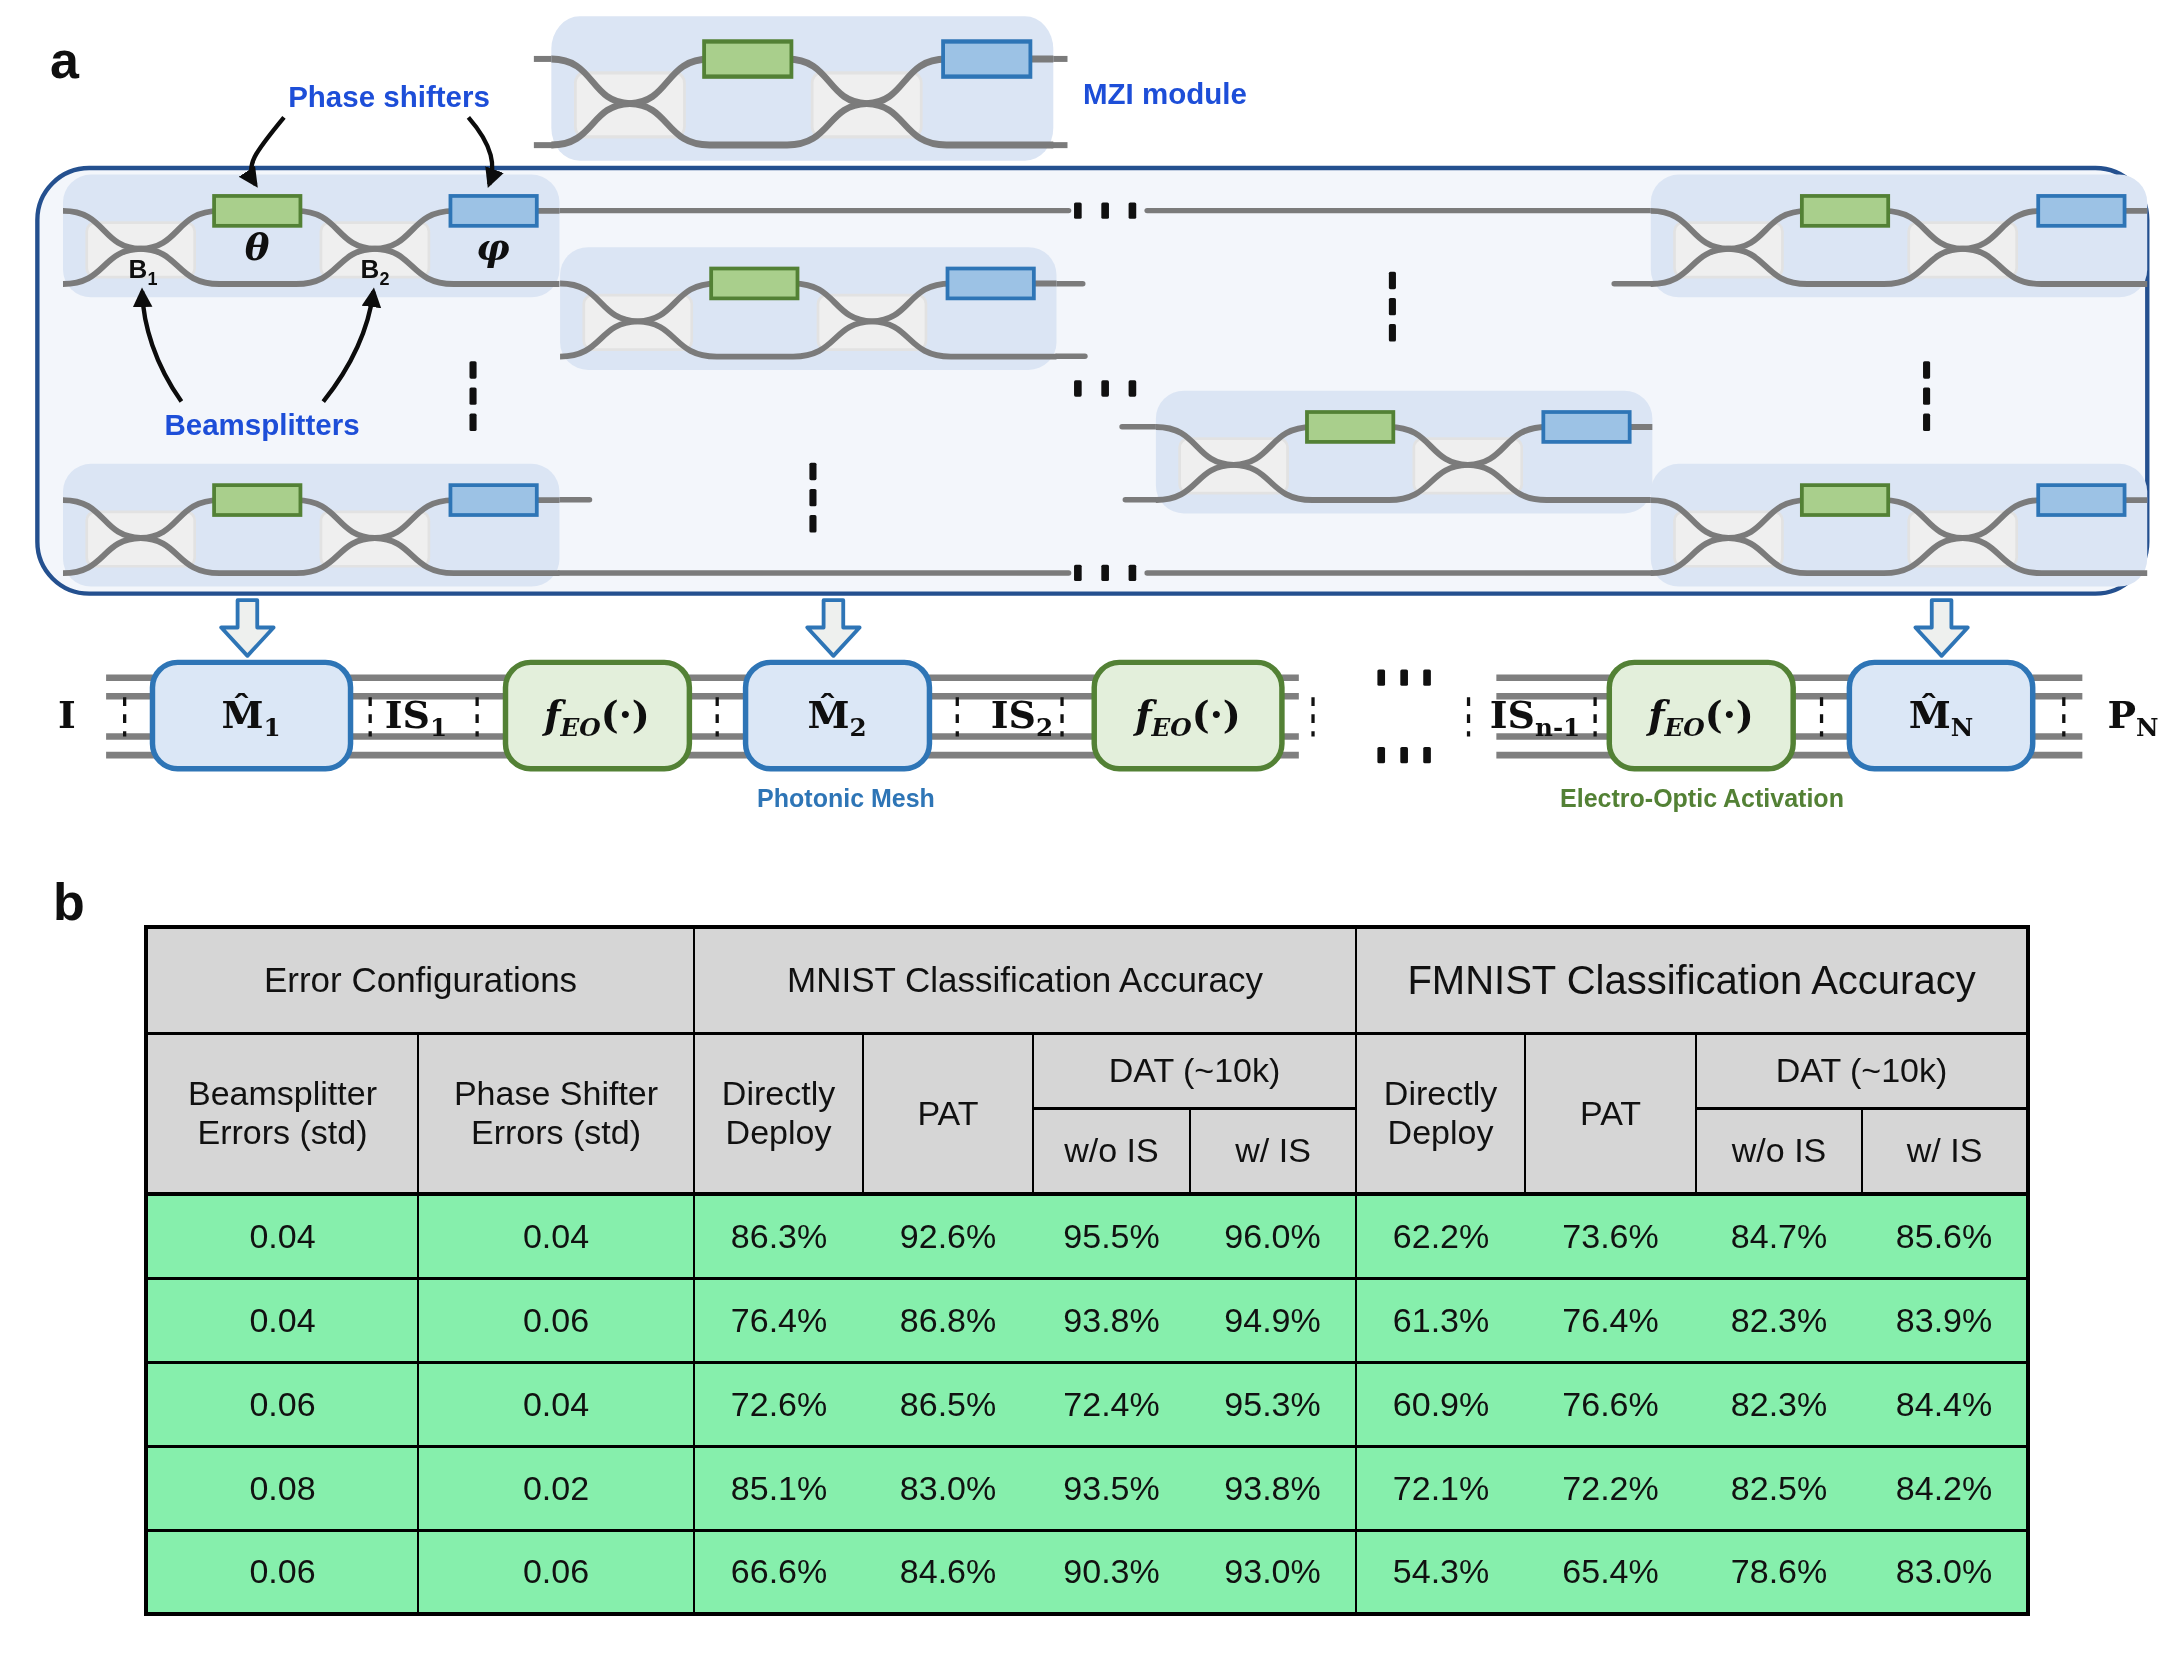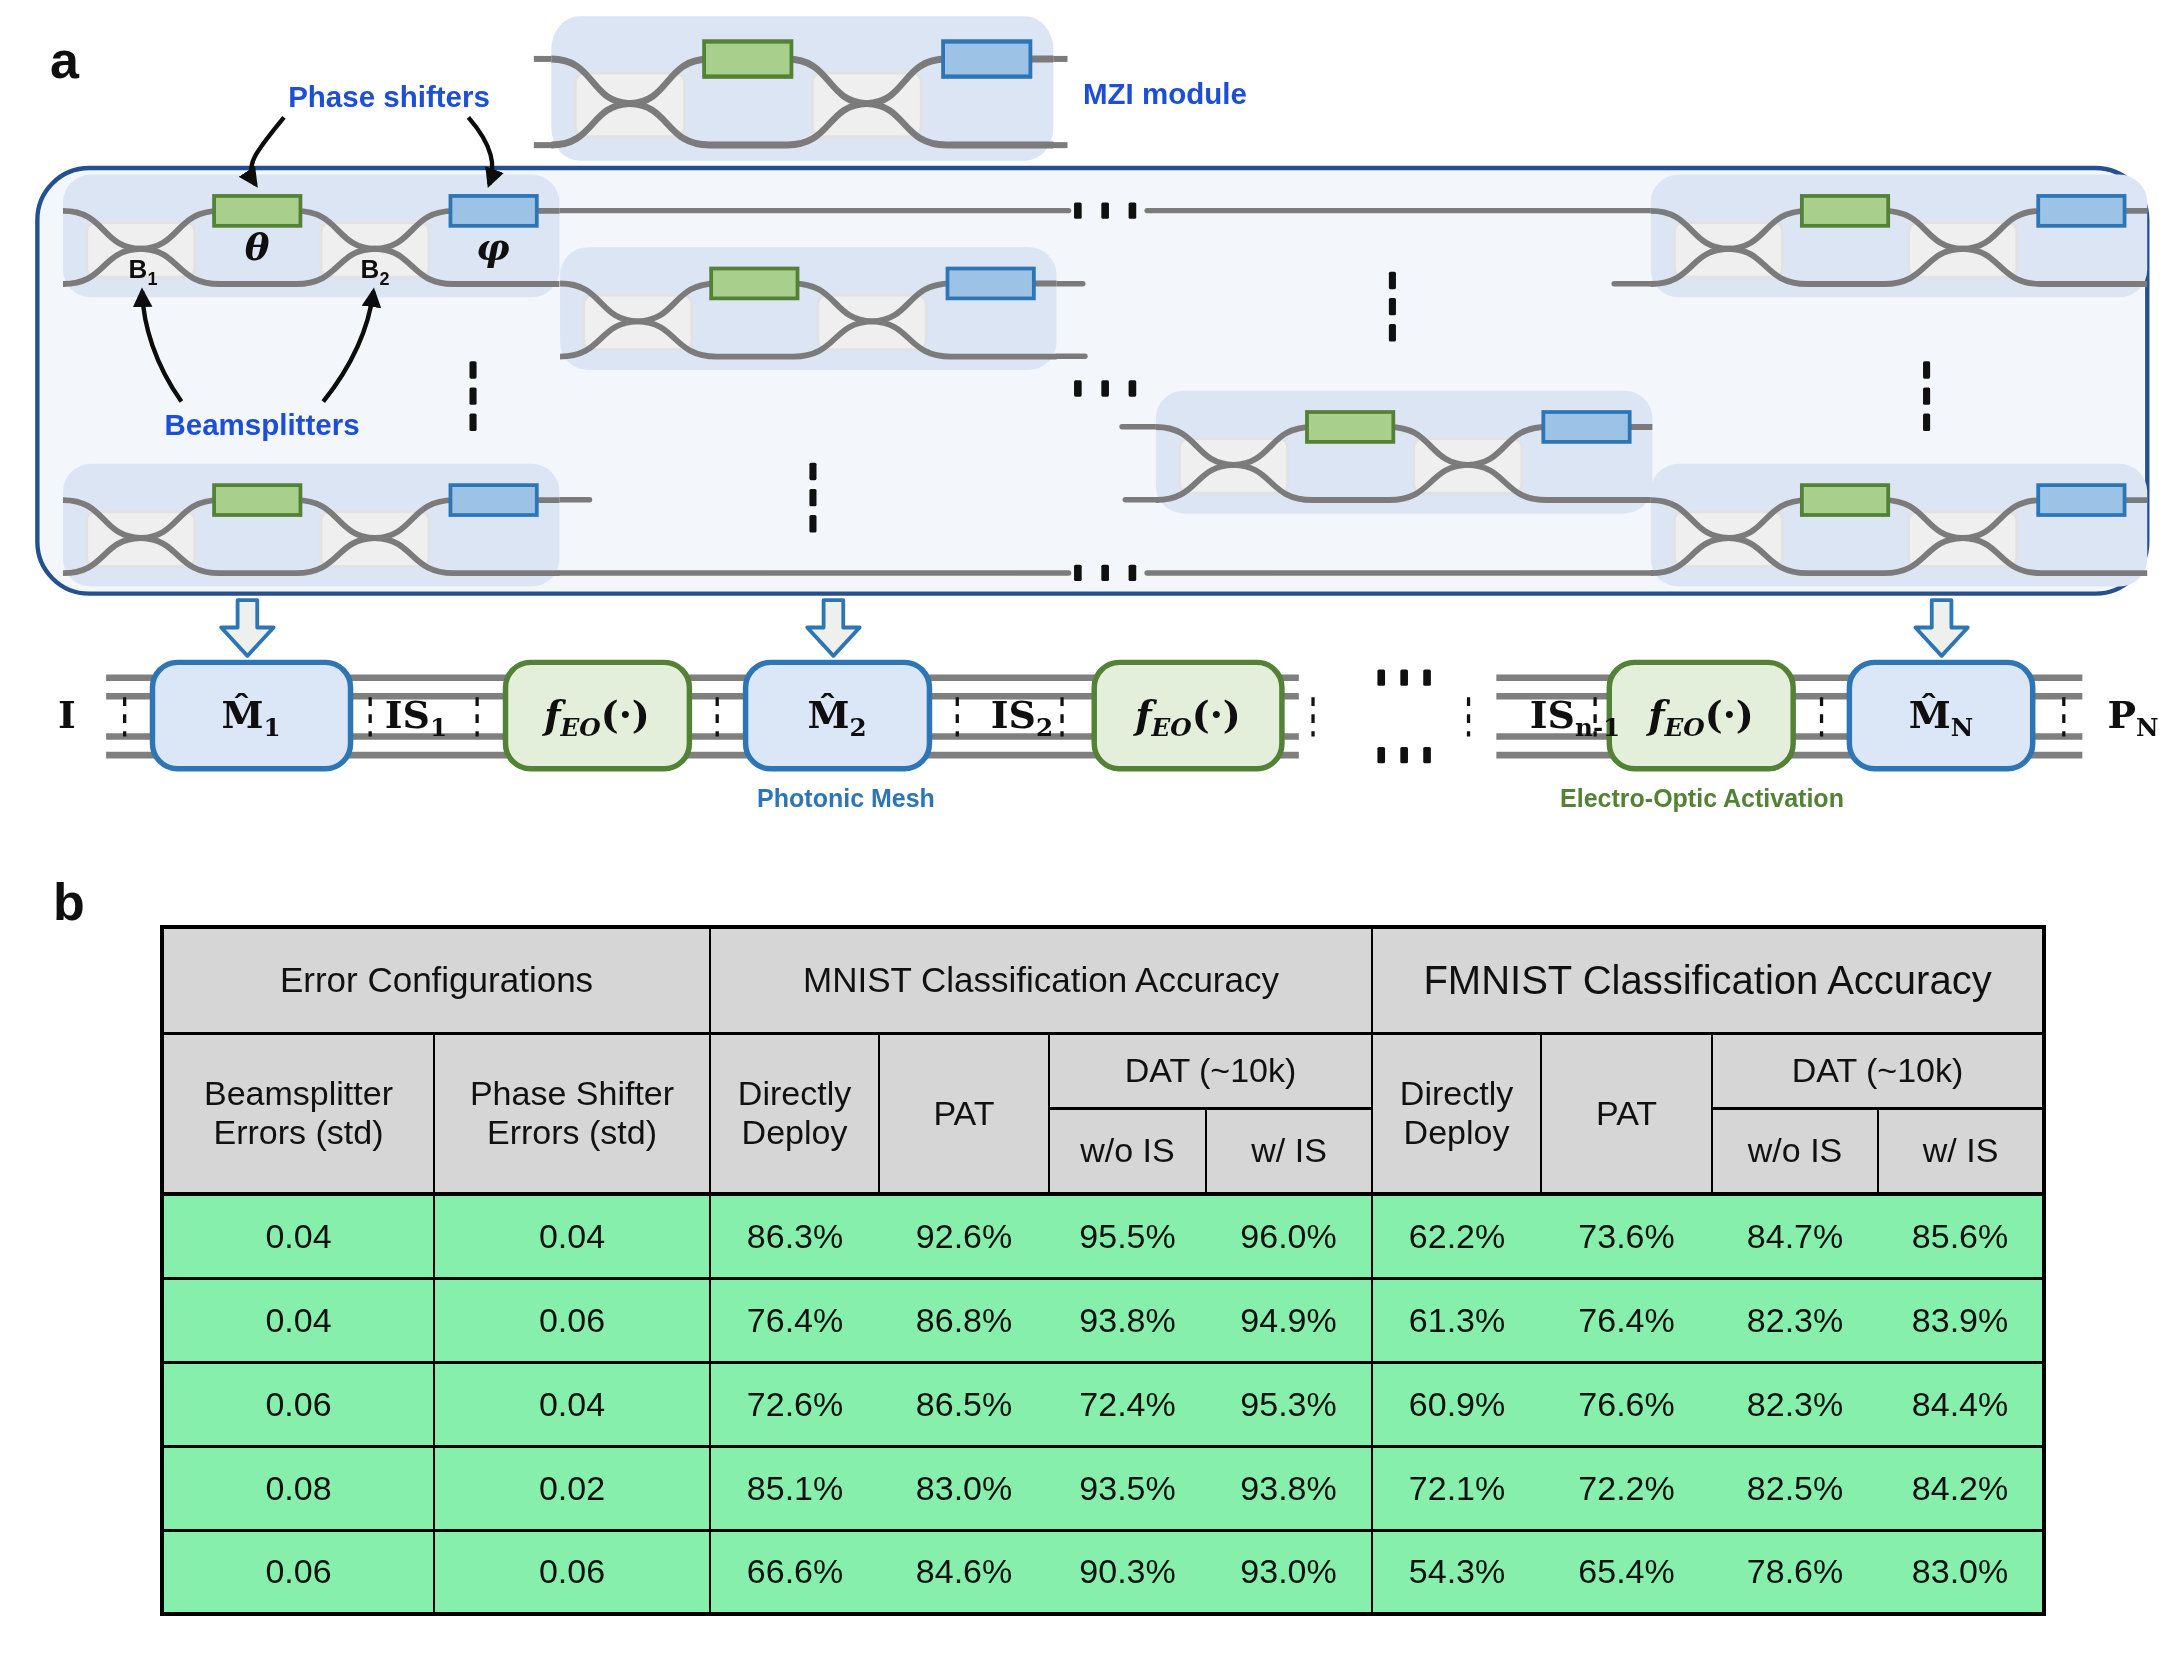--- a/index.html
+++ b/index.html
@@ -180,31 +180,31 @@
   <div class="abs bslbl ctr" style="left:143px;top:272px;"><span>B</span><sub>1</sub></div>
   <div class="abs bslbl ctr" style="left:375px;top:272px;"><span>B</span><sub>2</sub></div>
 
   <div class="abs mathlbl ctr" style="left:67px;top:717px;"><span>I</span><sub></sub></div>
   <div class="abs mathlbl ctr" style="left:251px;top:717px;"><span>M̂</span><sub>1</sub></div>
   <div class="abs mathlbl ctr" style="left:416px;top:717px;"><span>IS</span><sub>1</sub></div>
   <div class="abs mathlbl ctr" style="left:597px;top:717px;"><span class="fit">f</span><sub class="fit">EO</sub><span>(·)</span></div>
   <div class="abs mathlbl ctr" style="left:837px;top:717px;"><span>M̂</span><sub>2</sub></div>
   <div class="abs mathlbl ctr" style="left:1022px;top:717px;"><span>IS</span><sub>2</sub></div>
   <div class="abs mathlbl ctr" style="left:1188px;top:717px;"><span class="fit">f</span><sub class="fit">EO</sub><span>(·)</span></div>
-  <div class="abs mathlbl ctr" style="left:1575px;top:717px;text-align:center;"><span>IS</span><sub>n-1</sub></div>
+  <div class="abs mathlbl ctr" style="left:1535px;top:717px;text-align:center;"><span>IS</span><sub>n-1</sub></div>
   <div class="abs mathlbl ctr" style="left:1701px;top:717px;"><span class="fit">f</span><sub class="fit">EO</sub><span>(·)</span></div>
   <div class="abs mathlbl ctr" style="left:1941px;top:717px;"><span>M̂</span><sub>N</sub></div>
   <div class="abs mathlbl ctr" style="left:2133px;top:717px;"><span>P</span><sub>N</sub></div>
 
   <div class="abs flowcap ctr" style="left:846px;top:798px;color:#2e75b6;">Photonic Mesh</div>
   <div class="abs flowcap ctr" style="left:1702px;top:798px;color:#538135;">Electro-Optic Activation</div>
 
   <div class="abs panel-letter" style="left:53px;top:872px;">b</div>
 
-  <table class="acc abs" style="left:160px;top:925px;">
+  <table class="acc abs" style="left:144px;top:925px;">
     <colgroup>
       <col style="width:272px">
         <col style="width:276px">
       <col style="width:169px">
         <col style="width:170px">
         <col style="width:157px">
         <col style="width:166px">
       <col style="width:169px">
         <col style="width:171px">
         <col style="width:166px">

